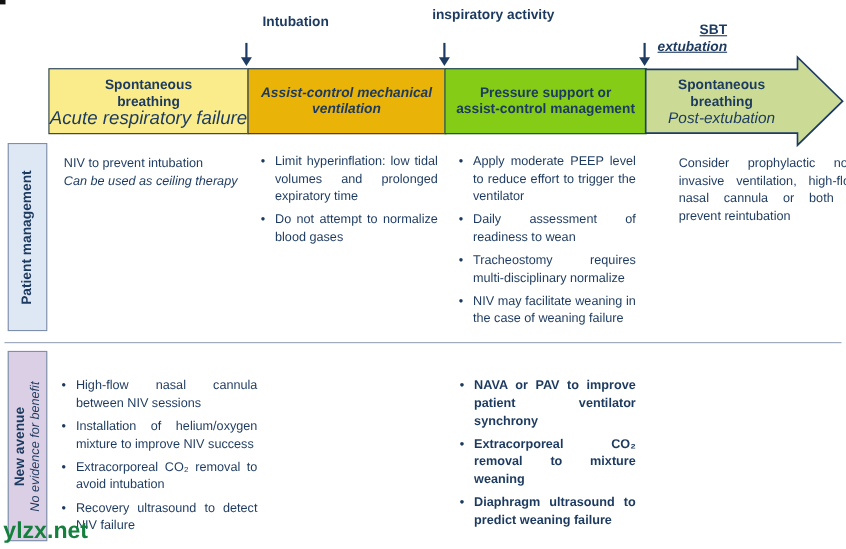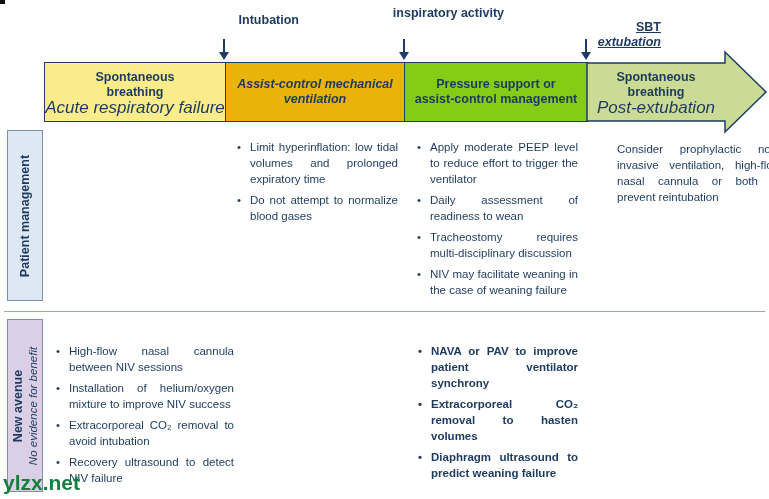--- a/index.html
+++ b/index.html
@@ -81,48 +81,52 @@
   <div class="phase" style="left:404px;width:184px;background:#84cc16;">
     <div class="t">Pressure support or</div>
     <div class="t">assist-control management</div>
   </div>
   <svg class="abs" style="left:579px;top:46px;" width="190" height="92">
     <polygon points="8,17 146,17 146,6 187,46 146,86 146,75 8,75" fill="#CBDB95" stroke="#1e3c63" stroke-width="1.5"></polygon>
   </svg>
   <div class="greentxt" style="left:587px;width:138px;">
     <div class="t" style="font-weight:bold;font-size:12.5px;line-height:15px;">Spontaneous</div>
     <div class="t" style="font-weight:bold;font-size:12.5px;line-height:15px;">breathing</div>
-    <div class="s" style="font-style:italic;font-size:17px;line-height:15px;">Post-extubation</div>
+    <div class="s" style="font-style:italic;font-size:14px;line-height:15px;">Post-extubation</div>
   </div>
 
   <div class="sidebox" style="top:130px;height:171px;background:#DEE7F4;">
     <div class="rot">
       <div class="l1">Patient management</div>
     </div>
   </div>
 
+  <div class="col" style="left:58px;top:141px;width:168px;">
+    <div>NIV to prevent intubation</div>
+    <div class="ital">Can be used as ceiling therapy</div>
+  </div>
 
   <div class="col" style="left:237px;top:139px;width:161px;">
     <div class="bullet">
         <span class="btxt">Limit hyperinflation: low tidal volumes and prolonged expiratory time</span>
       </div>
     <div class="bullet">
         <span class="btxt">Do not attempt to normalize blood gases</span>
       </div>
   </div>
 
   <div class="col" style="left:417px;top:139px;width:161px;">
     <div class="bullet">
         <span class="btxt">Apply moderate PEEP level to reduce effort to trigger the ventilator</span>
       </div>
     <div class="bullet">
         <span class="btxt">Daily assessment of readiness to wean</span>
       </div>
     <div class="bullet">
-        <span class="btxt">Tracheostomy requires multi-disciplinary discussion</span>
+        <span class="btxt">Tracheostomy requires multi-disciplinary normalize</span>
       </div>
     <div class="bullet">
         <span class="btxt">NIV may facilitate weaning in the case of weaning failure</span>
       </div>
   </div>
 
   <div class="col just" style="left:617px;top:141px;width:164px;">
     <span>Consider prophylactic non-invasive ventilation, high-flow nasal cannula or both to prevent reintubation</span>
   </div>
 
@@ -148,21 +152,21 @@
     <div class="bullet">
         <span class="btxt">Recovery ultrasound to detect NIV failure</span>
       </div>
   </div>
 
   <div class="col" style="left:418px;top:343px;width:160px;font-weight:bold;">
     <div class="bullet">
         <span class="btxt">NAVA or PAV to improve patient ventilator synchrony</span>
       </div>
     <div class="bullet">
-        <span class="btxt">Extracorporeal CO₂ removal to hasten volumes</span>
+        <span class="btxt">Extracorporeal CO₂ removal to mixture weaning</span>
       </div>
     <div class="bullet">
         <span class="btxt">Diaphragm ultrasound to predict weaning failure</span>
       </div>
   </div>
 
   <div class="watermark" style="left:3px;top:471px;">
     <span>ylzx.net</span>
   </div>
 

